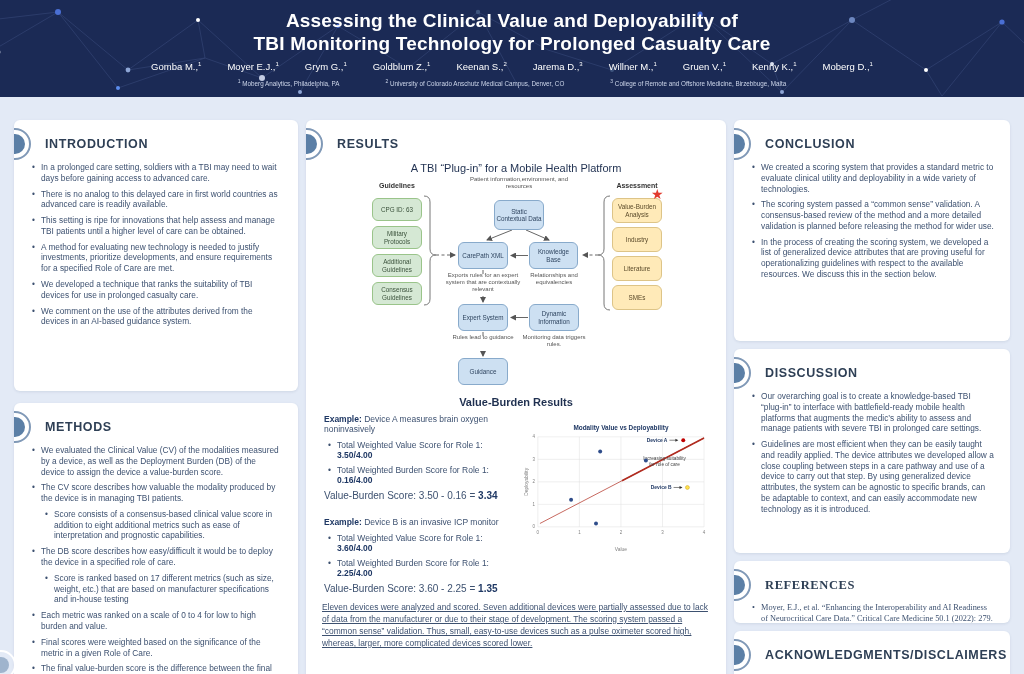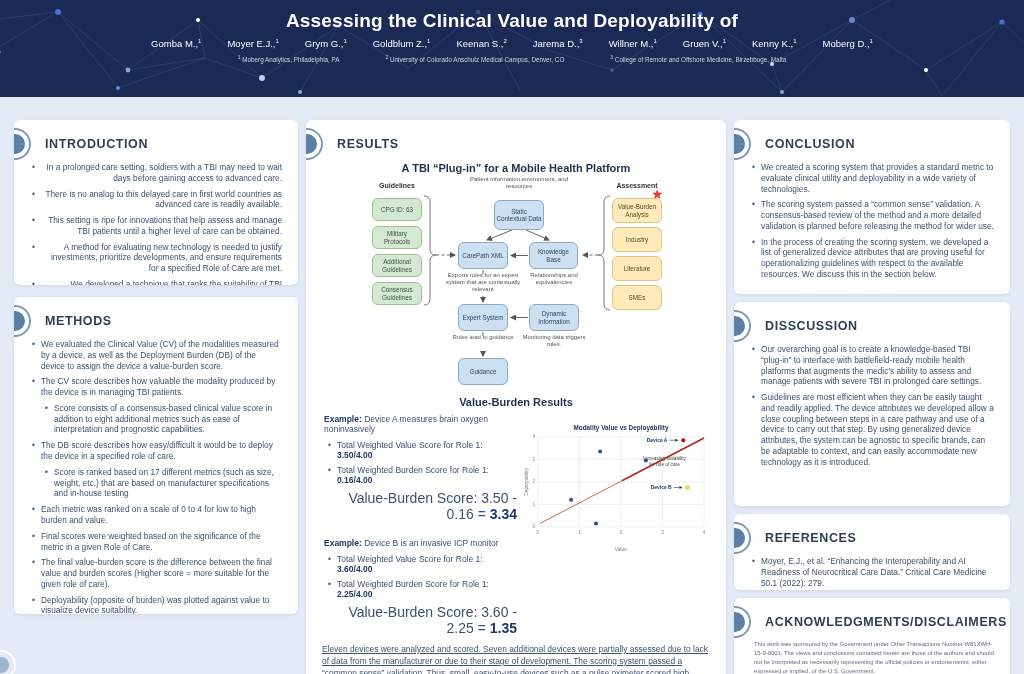--- a/index.html
+++ b/index.html
@@ -27,48 +27,48 @@
   .sec-icon .ring { position:absolute; inset:0; border:2px solid #8099b7; border-radius:50%; }
   .sec-icon .dot { position:absolute; inset:6px; background:#5b7fa6; border-radius:50%; }
   .sec-title { margin-left:15px; font-size:12.5px; font-weight:bold; letter-spacing:.6px; color:#2e3f55; }
 
   ul.bullets { list-style:none; }
   ul.bullets li { position:relative; padding-left:11px; margin-bottom:5px; font-size:8.3px; line-height:1.3; color:#3d5170; }
   ul.bullets li::before { content:"•"; position:absolute; left:2px; top:0; }
   ul.bullets li.sub { margin-left:13px; }
 
   
-  .h-intro { height:165px;text-align:right; } .h-methods { height:317px; }
+  .h-intro { height:271px; } .h-methods { height:317px; }
   .h-results { height:608px; padding-left:16px; padding-right:16px; }
-  .h-concl { height:174px; } .h-disc { height:204px; } .h-refs { height:76px; } .h-ack { height:84px; }
+  .h-concl { height:221px; } .h-disc { height:204px; } .h-refs { height:62px;font-family:Liberation Serif, serif; } .h-ack { height:84px; }
 
   
-  .diagram-title { text-align:center; font-size:11px; font-weight:bold; color:#1f3050; margin:4px 0 2px 0; }
+  .diagram-title { text-align:center; font-size:11px; font-weight:normal; color:#1f3050; margin:4px 0 2px 0; }
   .diagram { position:relative; width:390px; height:212px; margin:0 auto; }
   .dg-label { position:absolute; font-size:7px; font-weight:bold; color:#333; text-align:center; }
   .dg-note { position:absolute; font-size:6px; line-height:1.2; color:#555; text-align:center; }
   .side-col { position:absolute; display:flex; flex-direction:column; width:50px; }
   .side-col.green { left:50px; top:22px; gap:5px; }
   .side-col.yellow { left:290px; top:22px; gap:4px; }
   .gbox,.ybox,.bbox { display:flex; align-items:center; justify-content:center; text-align:center; border-radius:6px; font-size:6.3px; line-height:1.15; padding:1px; }
   .gbox { background:#d5e8d4; border:1px solid #9ac48a; color:#39503a; height:23px; }
   .ybox { background:#ffeab8; border:1px solid #ddc487; color:#5a4a2a; height:25px; }
   .bbox { position:absolute; background:#cde0f2; border:1px solid #88aacb; color:#2f4560; }
   .star { position:absolute; left:329px; top:11px; font-size:14px; color:#e23b2e; line-height:1; }
   .dg-svg { position:absolute; inset:0; pointer-events:none; }
 
   .vb-heading { text-align:center; font-size:11px; font-weight:bold; color:#1f3050; margin-top:8px; }
-  .vb-row { display:flex; gap:7px; margin-top:6px; }
+  .vb-row { display:flex; gap:20px; margin-top:6px; }
   .examples { flex:1; padding-left:2px; }
   .example p.ex-title { font-size:8.5px; color:#3d5170; }
   .example p.ex-title strong, .example strong, .score strong { color:#1f3864; }
   .example ul { list-style:none; margin-top:6px; }
   .example ul li { position:relative; padding-left:13px; margin-bottom:5px; font-size:8.5px; color:#3d5170; }
   .example ul li::before { content:"•"; position:absolute; left:4px; }
-  .score { font-size:14px; color:#3d5170; margin-top:4px;text-align:right; }
+  .score { font-size:10px; color:#3d5170; margin-top:4px; }
   .example + .example { margin-top:16px; }
   .scatter-wrap { width:186px; flex-shrink:0; padding-top:8px; }
   .scatter { width:184px; height:auto; display:block; }
   .results-footer { font-size:8.4px; line-height:1.42; color:#3d5170; margin-top:8px;text-decoration:underline; }
 
   .ack-text { font-size:5.9px; line-height:1.5; color:#5a6b85; padding-left:4px; }
 
   .corner-ring { position:absolute; left:-14px; bottom:-6px; width:30px; height:30px; border:2px solid #ffffff; border-radius:50%; }
   .corner-ring i { position:absolute; inset:5px; background:#9fb4cd; border-radius:50%; display:block; }
 </style>
@@ -99,20 +99,21 @@
         <circle cx="852" cy="20" r="3" fill="#6d87c0"></circle>
       <circle cx="926" cy="70" r="2" fill="#ffffff"></circle>
         <circle cx="1002" cy="22" r="2.6" fill="#4a6fd4"></circle>
       <circle cx="782" cy="92" r="2" fill="#8ea6d6"></circle>
         <circle cx="612" cy="70" r="2" fill="#3e557f"></circle>
     </g>
   </svg>
   <div class="hdr-content">
     <div class="hdr-title">
       <div>Assessing the Clinical Value and Deployability of</div>
+      <div>TBI Monitoring Technology for Prolonged Casualty Care</div>
     </div>
     <div class="authors">
 
     <span class="author"><span>Gomba M.,</span><sup>1</sup></span>
         <span class="author"><span>Moyer E.J.,</span><sup>1</sup></span>
         <span class="author"><span>Grym G.,</span><sup>1</sup></span>
         <span class="author"><span>Goldblum Z.,</span><sup>1</sup></span>
         <span class="author"><span>Keenan S.,</span><sup>2</sup></span>
         <span class="author"><span>Jarema D.,</span><sup>3</sup></span>
         <span class="author"><span>Willner M.,</span><sup>1</sup></span>

